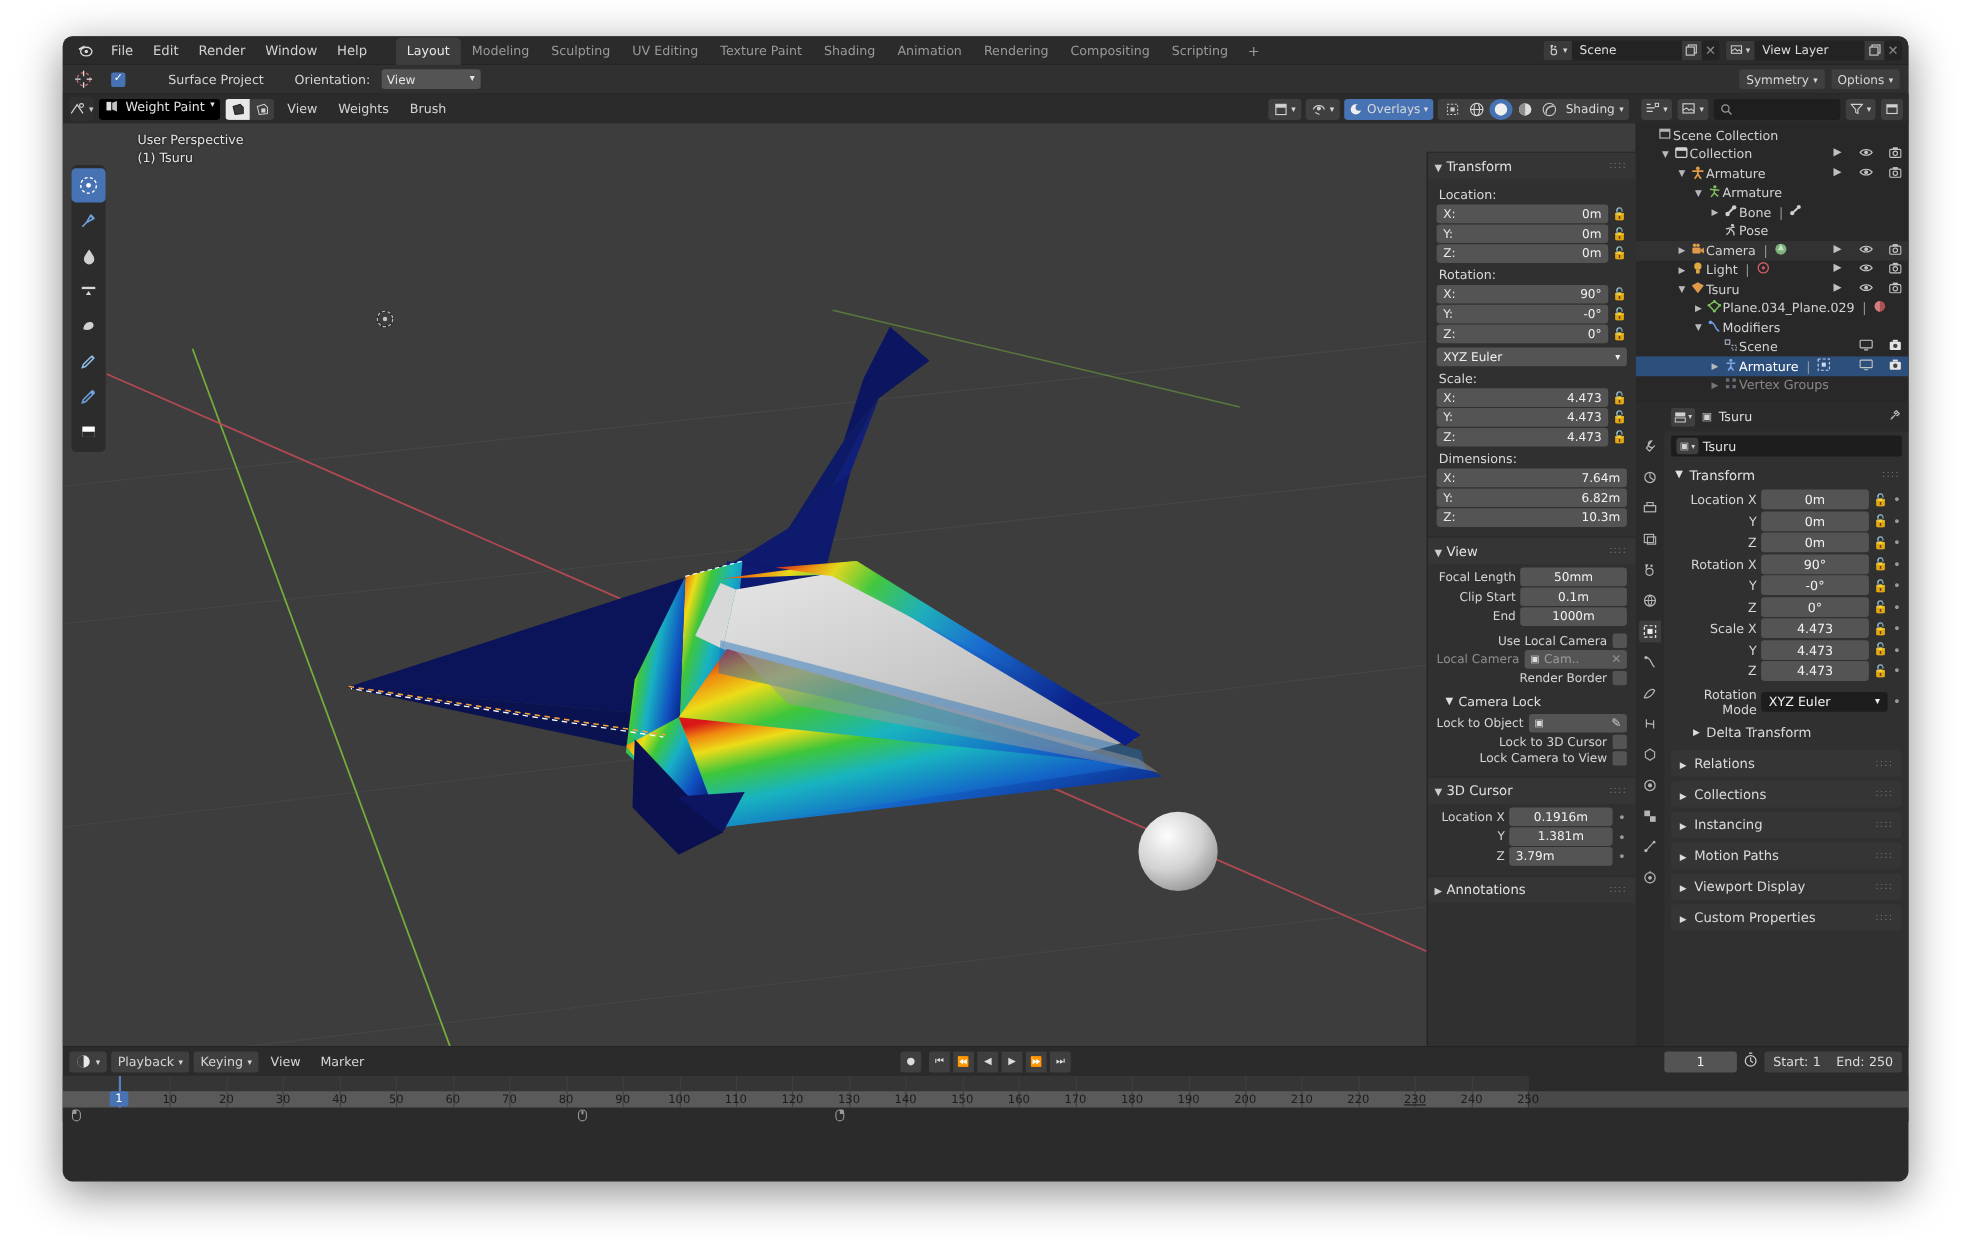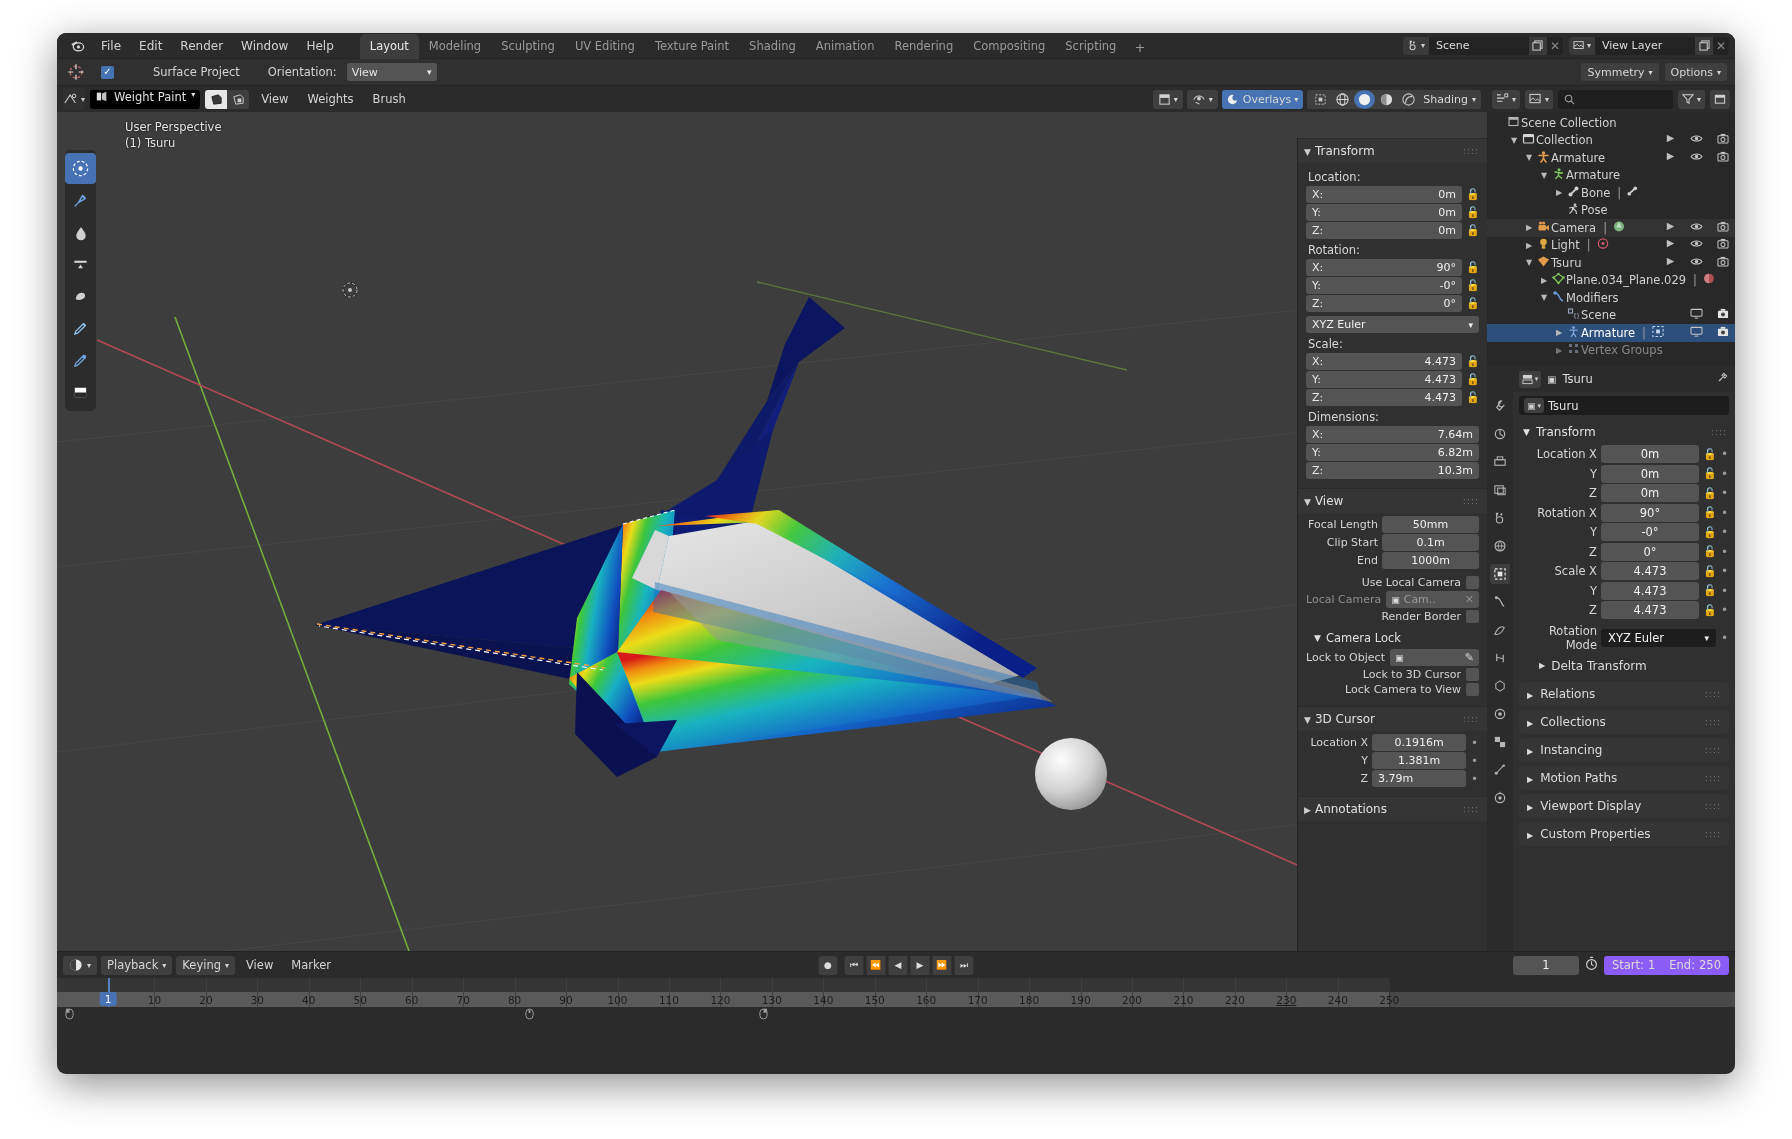--- a/index.html
+++ b/index.html
@@ -301,21 +301,21 @@
     width: 19px; height: 19px; background: #3f3f3f; display: flex;
     align-items: center; justify-content: center; color: #dcdcdc; font-size: 9px;
   }
   .tl-right { position: absolute; right: 6px; display: flex; align-items: center; gap: 5px; }
   .tl-frame {
     width: 66px; height: 19px; background: #545454; border-radius: 3px;
     display: flex; align-items: center; justify-content: center;
     font-size: 11.5px; color: #f0f0f0;
   }
   .tl-range {
-    height: 19px; background: #8b5cf6; border-radius: 3px; display: flex;
+    height: 19px; background: #404040; border-radius: 3px; display: flex;
     align-items: center; gap: 4px; padding: 0 8px; font-size: 11.5px; color: #dcdcdc;
   }
   .tl-ruler { position: relative; height: 42px; background: #353535; overflow: hidden; }
   .tl-band { position: absolute; left: 0; right: 0; bottom: 13px; height: 15px; background: #5a5a5a; }
   .tl-tick { position: absolute; top: 0; bottom: 13px; width: 1px; background: #3f3f3f; }
   .tl-num {
     position: absolute; bottom: 14px; font-size: 10.5px; color: #1c1c1c;
     transform: translateX(-50%);
   }
   .playhead { position: absolute; top: 0; bottom: 13px; width: 2px; background: #5680c2; }

